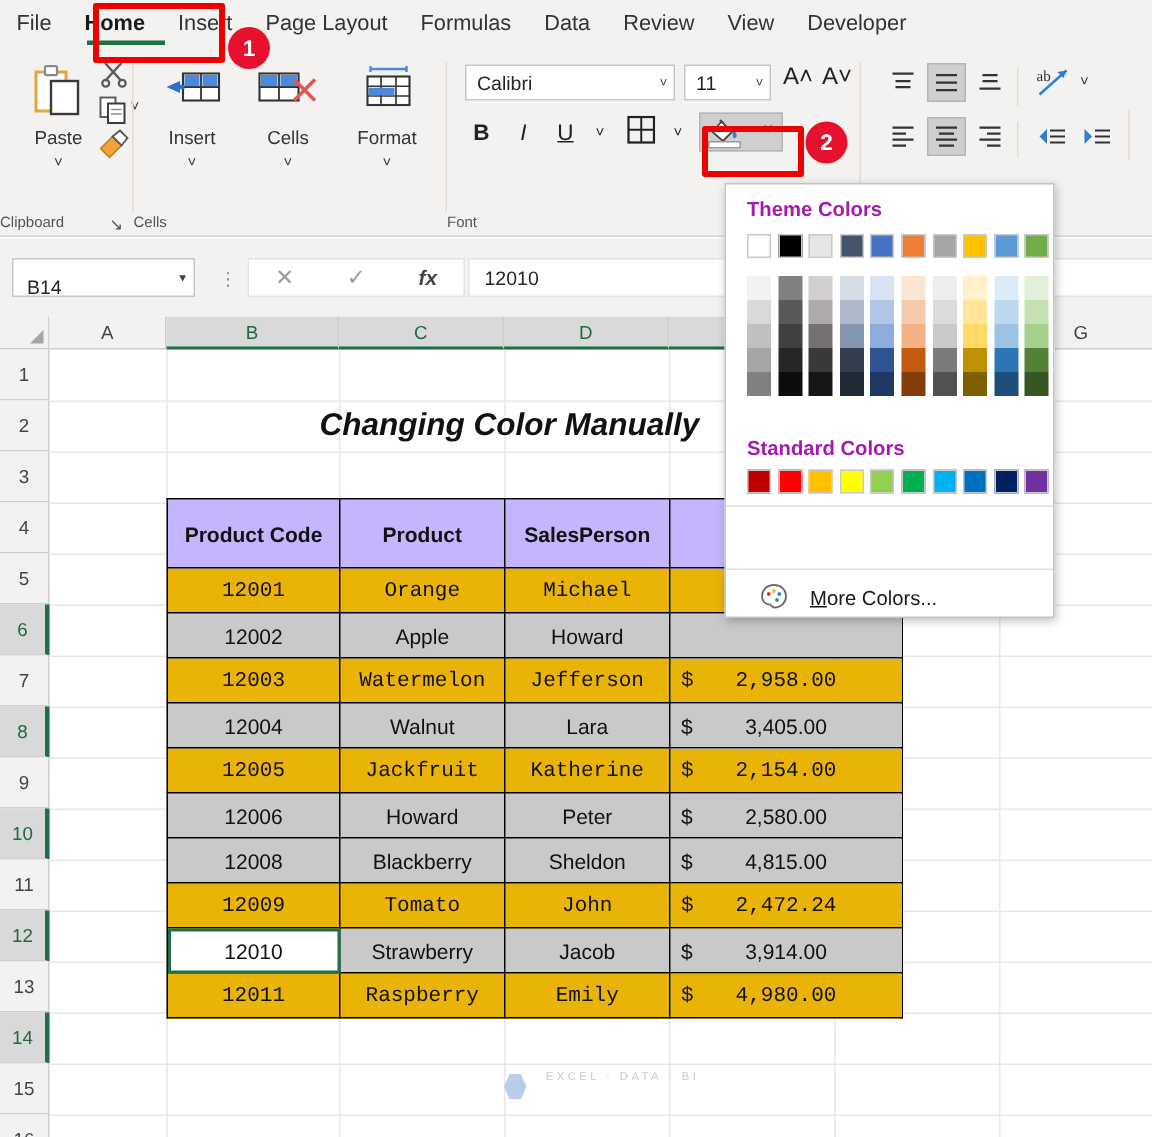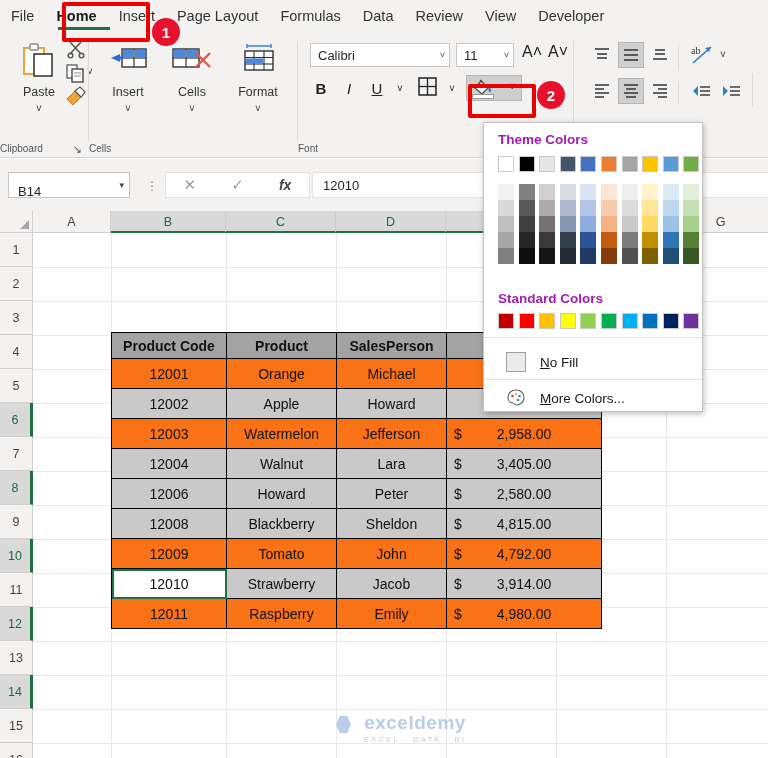--- a/index.html
+++ b/index.html
@@ -153,26 +153,26 @@
     color:#111; white-space:nowrap;
   }
 
   
   #dtable{ position:absolute; border-collapse:collapse; }
   #dtable td{
     border:1px solid #000; font-size:14px; color:#111;
     height:30px; padding:0 6px; text-align:center; white-space:nowrap;
   }
   #dtable th{
-    border:1px solid #000; background:#a3a3a3; color:#111;
-    font-size:14px; font-weight:700; height:26px; padding:0 6px;
+    border:1px solid #000; background:#c4b5fd; color:#111;
+    font-size:14px; font-weight:700; height:46px; padding:0 6px;
     text-align:center; white-space:nowrap;
   }
   tr.shade td{ background:#c9c9c9; }
-  tr.plain td{ background:#f97316; }
+  tr.plain td{ background:#eab308;font-family:Liberation Mono, monospace; }
   td.amt{ text-align:right; padding-right:10px; position:relative; }
   td.amt .dol{ position:absolute; left:7px; }
   td.sel-cell{ outline:2px solid #1e7145; outline-offset:-2px; background:#fff !important; }
 
   
   #color-menu{
     position:absolute; left:483px; top:122px; width:220px; height:290px;
     background:#fff; border:1px solid #c3c3c3;
     box-shadow:1px 2px 6px rgba(0,0,0,.25); z-index:40;
   }
@@ -492,20 +492,21 @@
         <div class="gridline-h" style="top: 238px;"></div>
         <div class="gridline-h" style="top: 272px;"></div>
         <div class="gridline-h" style="top: 306px;"></div>
         <div class="gridline-h" style="top: 340px;"></div>
         <div class="gridline-h" style="top: 374px;"></div>
         <div class="gridline-h" style="top: 408px;"></div>
         <div class="gridline-h" style="top: 442px;"></div>
         <div class="gridline-h" style="top: 476px;"></div>
         <div class="gridline-h" style="top: 510px;"></div>
       </div>
+    <div id="title-cell" style="left: 180px; top: 34px; height: 34px; line-height: 34px;">Changing Color Manually</div>
 
     <table id="dtable" style="left: 78px; top: 99px;">
       <thead>
         <tr id="thead-row">
             <th style="width: 115px;">Product Code</th>
             <th style="width: 110px;">Product</th>
             <th style="width: 110px;">SalesPerson</th>
             <th style="width: 155px;">Sales</th>
           </tr>
       </thead>
@@ -527,37 +528,43 @@
             <td>Watermelon</td>
             <td>Jefferson</td>
             <td class="amt"><span class="dol">$</span><span>2,958.00</span></td>
           </tr>
           <tr class="shade">
             <td>12004</td>
             <td>Walnut</td>
             <td>Lara</td>
             <td class="amt"><span class="dol">$</span><span>3,405.00</span></td>
           </tr>
+          <tr class="plain">
+            <td>12005</td>
+            <td>Jackfruit</td>
+            <td>Katherine</td>
+            <td class="amt"><span class="dol">$</span><span>2,154.00</span></td>
+          </tr>
           <tr class="shade">
             <td>12006</td>
             <td>Howard</td>
             <td>Peter</td>
             <td class="amt"><span class="dol">$</span><span>2,580.00</span></td>
           </tr>
           <tr class="shade">
             <td>12008</td>
             <td>Blackberry</td>
             <td>Sheldon</td>
             <td class="amt"><span class="dol">$</span><span>4,815.00</span></td>
           </tr>
           <tr class="plain">
             <td>12009</td>
             <td>Tomato</td>
             <td>John</td>
-            <td class="amt"><span class="dol">$</span><span>4,792.00</span></td>
+            <td class="amt"><span class="dol">$</span><span>2,472.24</span></td>
           </tr>
           <tr class="shade">
             <td class="sel-cell">12010</td>
             <td>Strawberry</td>
             <td>Jacob</td>
             <td class="amt"><span class="dol">$</span><span>3,914.00</span></td>
           </tr>
           <tr class="plain">
             <td>12011</td>
             <td>Raspberry</td>
@@ -640,24 +647,20 @@
       <div class="sw top" style="left: 55.2px; top: 190px; background: rgb(255, 192, 0);"></div>
       <div class="sw top" style="left: 75.8px; top: 190px; background: rgb(255, 255, 0);"></div>
       <div class="sw top" style="left: 96.4px; top: 190px; background: rgb(146, 208, 80);"></div>
       <div class="sw top" style="left: 117px; top: 190px; background: rgb(0, 176, 80);"></div>
       <div class="sw top" style="left: 137.6px; top: 190px; background: rgb(0, 176, 240);"></div>
       <div class="sw top" style="left: 158.2px; top: 190px; background: rgb(0, 112, 192);"></div>
       <div class="sw top" style="left: 178.8px; top: 190px; background: rgb(0, 32, 96);"></div>
       <div class="sw top" style="left: 199.4px; top: 190px; background: rgb(112, 48, 160);"></div>
     </div>
   <div class="sepline" style="top:214px;"></div>
-  <div id="nofill-row">
-    <div id="nofill-sq"></div>
-    <div class="menu-lbl"><u>N</u><span id="nofill-rest">o Fill</span></div>
-  </div>
   <div class="sepline" style="top:256px;"></div>
   <div id="morecolors-row">
     <div id="palette-ic">
       <svg width="20" height="20" viewBox="0 0 20 20">
         <path d="M10 2 C5 2 2 5.5 2 9.5 C2 13 4.5 15 7 15 C8.5 15 8.5 17 10 17 C15 17 18 13.5 18 9.5 C18 5.5 15 2 10 2 Z" fill="#fff" stroke="#6a6a6a" stroke-width="1.2"></path>
         <circle cx="6.5" cy="8" r="1.3" fill="#e03030"></circle>
         <circle cx="10" cy="6" r="1.3" fill="#f0c020"></circle>
         <circle cx="13.5" cy="8" r="1.3" fill="#3080e0"></circle>
         <circle cx="12" cy="12" r="1.3" fill="#30a050"></circle>
       </svg>
@@ -670,15 +673,14 @@
 <div class="ann-circle" id="ann-c1" style="left:152px;top:18px;width:28px;height:28px;">1</div>
 
 <div class="ann-box" id="ann-box-2" style="left:468px;top:84px;width:68px;height:34px;"></div>
 <div class="ann-circle" id="ann-c2" style="left:537px;top:81px;width:28px;height:28px;">2</div>
 
 <div class="ann-box" id="ann-box-3" style="left:560px;top:325px;width:36px;height:30px;"></div>
 <div class="ann-circle" id="ann-c3" style="left:594px;top:304px;width:30px;height:30px;">3</div>
 
 <div id="watermark">
   <div id="wm-hex" style="clip-path:polygon(25% 0,75% 0,100% 50%,75% 100%,25% 100%,0 50%);"></div>
-  <div id="wm-main">exceldemy</div>
   <div id="wm-sub">EXCEL · DATA · BI</div>
 </div>
 
 </body></html>

